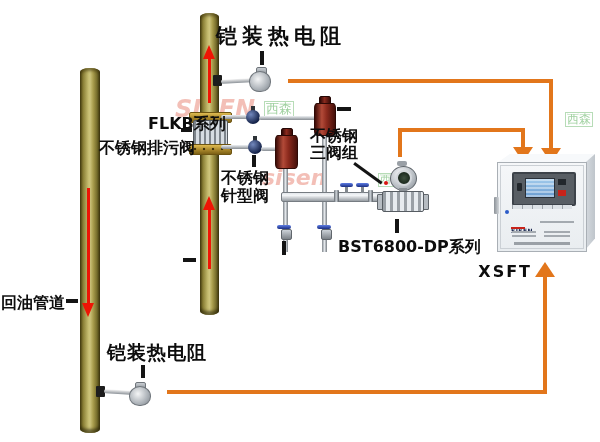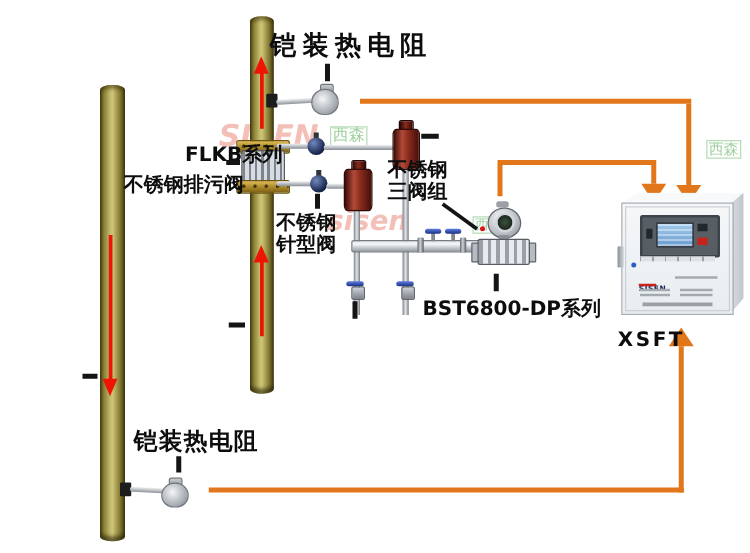--- a/index.html
+++ b/index.html
@@ -234,25 +234,26 @@
   <div class="lbl f16" style="left:221px;top:186px;">针型阀</div>
 
   <div class="dash" style="left:337px;top:107px;width:14px;height:4px;"></div>
 
   <div class="lbl f16" style="left:310px;top:126px;">不锈钢</div>
   <div class="lbl f16" style="left:310px;top:143px;">三阀组</div>
   <div class="dash" style="left:355px;top:162px;width:34px;height:3px;transform:rotate(36deg);transform-origin:left top;"></div>
 
   <div class="dash" style="left:183px;top:258px;width:13px;height:4px;"></div>
 
+  <div class="lbl f16" style="left:1px;top:293px;">回油管道</div>
   <div class="dash" style="left:66px;top:299px;width:12px;height:4px;"></div>
 
   <div class="dash" style="left:282px;top:241px;width:4px;height:14px;"></div>
 
   <div class="dash" style="left:395px;top:219px;width:4px;height:14px;"></div>
   <div class="lbl f16 ctr" style="left:338px;top:237px;width:138px;">BST6800-DP系列</div>
 
   <div class="lbl f19" style="left:107px;top:340px;">铠装热电阻</div>
   <div class="dash" style="left:141px;top:365px;width:4px;height:13px;"></div>
 
-  <div class="lbl f16 ctr" style="left:452px;top:262px;width:96px;letter-spacing:2px;">XSFT</div>
+  <div class="lbl f16 ctr" style="left:436px;top:262px;width:96px;letter-spacing:2px;">XSFT</div>
 
 </div>
 
 </body></html>

